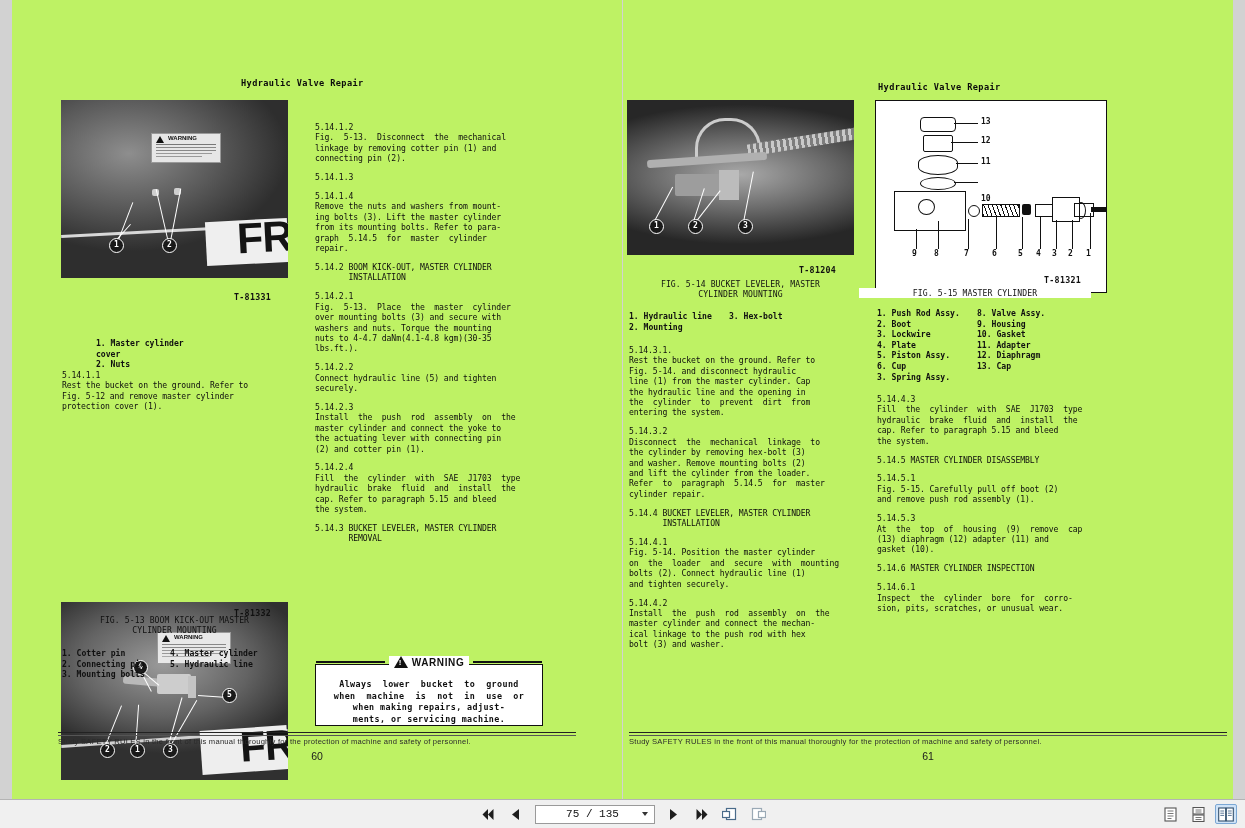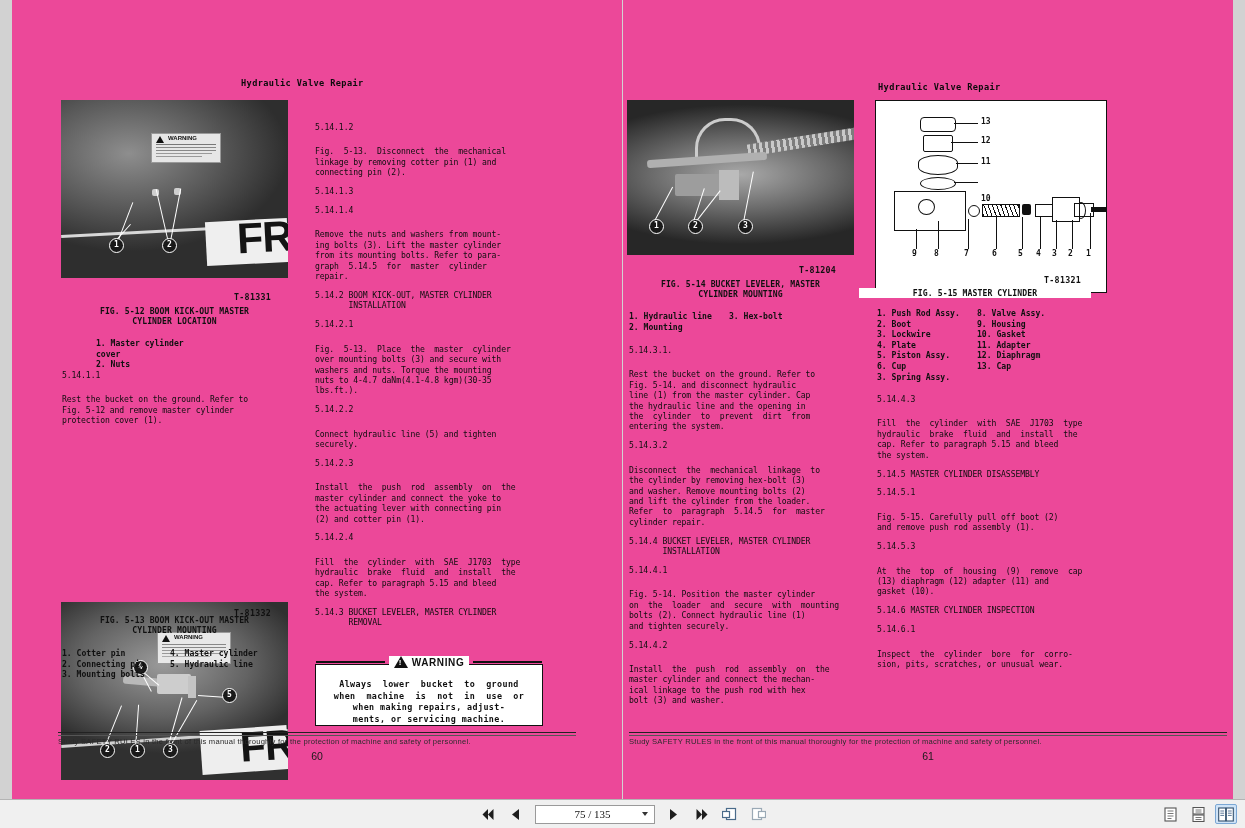--- a/index.html
+++ b/index.html
@@ -17,21 +17,21 @@
   .pages-area {
     position: absolute;
     left: 0; top: 0;
     width: 1245px; height: 800px;
     background: #d2d2d2;
     display: flex;
     justify-content: center;
   }
   .page {
     position: relative;
-    background: #ec4899;
+    background: #bef264;
     width: 610px; height: 800px;
     overflow: hidden;
     color: #101010;
   }
   .page.left  { margin-right: 1px; }
   .page-inner {
     position: absolute;
     left: 0; top: 0; right: 0; bottom: 0;
   }
 
@@ -50,21 +50,21 @@
     font-size: 8.6px;
     font-weight: bold;
     letter-spacing: 0.4px;
     color: #0b0b0b;
   }
 
   
   .col { position: absolute; }
   .para { margin-bottom: 8.5px; }
   .para .num { display: block; }
-  .para .txt { display: block; margin-top: 14px; }
+  .para .txt { display: block; }
   .sec { margin-bottom: 8.5px; white-space: pre; }
 
   
   .photo {
     position: relative;
     background: #2a2a2a;
     overflow: hidden;
     border: 0;
   }
   .photo .grain {
@@ -89,21 +89,21 @@
     height: 1.4px;
     transform-origin: 0 50%;
   }
 
   .figcap {
     position: absolute;
     text-align: center;
     font-family: "DejaVu Sans Mono", "Liberation Mono", monospace;
     font-size: 8.1px;
     line-height: 10.4px;
-    font-weight: bold;
+    font-weight: normal;
     letter-spacing: 0.1px;
   }
   .figcode {
     position: absolute;
     font-family: "DejaVu Sans Mono", "Liberation Mono", monospace;
     font-size: 8.3px;
     font-weight: bold;
     letter-spacing: 0.3px;
   }
   .legend {
@@ -263,21 +263,21 @@
     border: 1px solid #9a9a9a;
     background: #fff;
     display: flex;
     align-items: center;
     box-sizing: border-box;
     position: relative;
   }
   .pagebox .pv {
     flex: 1;
     text-align: center;
-    font-family: Liberation Serif, serif;
+    font-family: Liberation Mono, monospace;
     font-size: 11px;
     color: #121212;
     padding-right: 4px;
   }
   .pagebox .caret {
     position: absolute;
     right: 6px;
     width: 0; height: 0;
     border-left: 3.5px solid transparent;
     border-right: 3.5px solid transparent;
@@ -332,24 +332,20 @@
 
           <div class="leader" style="left:55px; top:140px; width:22px; transform:rotate(-48deg);"></div>
           <div class="leader" style="left:57px; top:141px; width:42px; transform:rotate(-69deg);"></div>
           <div class="leader" style="left:107px; top:139px; width:52px; transform:rotate(-103deg);"></div>
           <div class="leader" style="left:110px; top:139px; width:52px; transform:rotate(-79deg);"></div>
           <div class="callout" style="left:48px; top:138px;">1</div>
           <div class="callout" style="left:101px; top:138px;">2</div>
         </div>
 
         <div class="figcode" style="left:222px; top:292px;">T-81331</div>
-        <div class="figcap" style="left:49px; top:306px; width:227px;">
-          <span>FIG. 5-12 BOOM KICK-OUT MASTER</span><br>
-          <span>CYLINDER LOCATION</span>
-        </div>
 
         <div class="legend" style="left:84px; top:338px;">
           <div class="lrow">
             <span class="c1">1. Master cylinder cover</span>
           </div>
           <div class="lrow">
             <span class="c1">2. Nuts</span>
           </div>
         </div>
 

